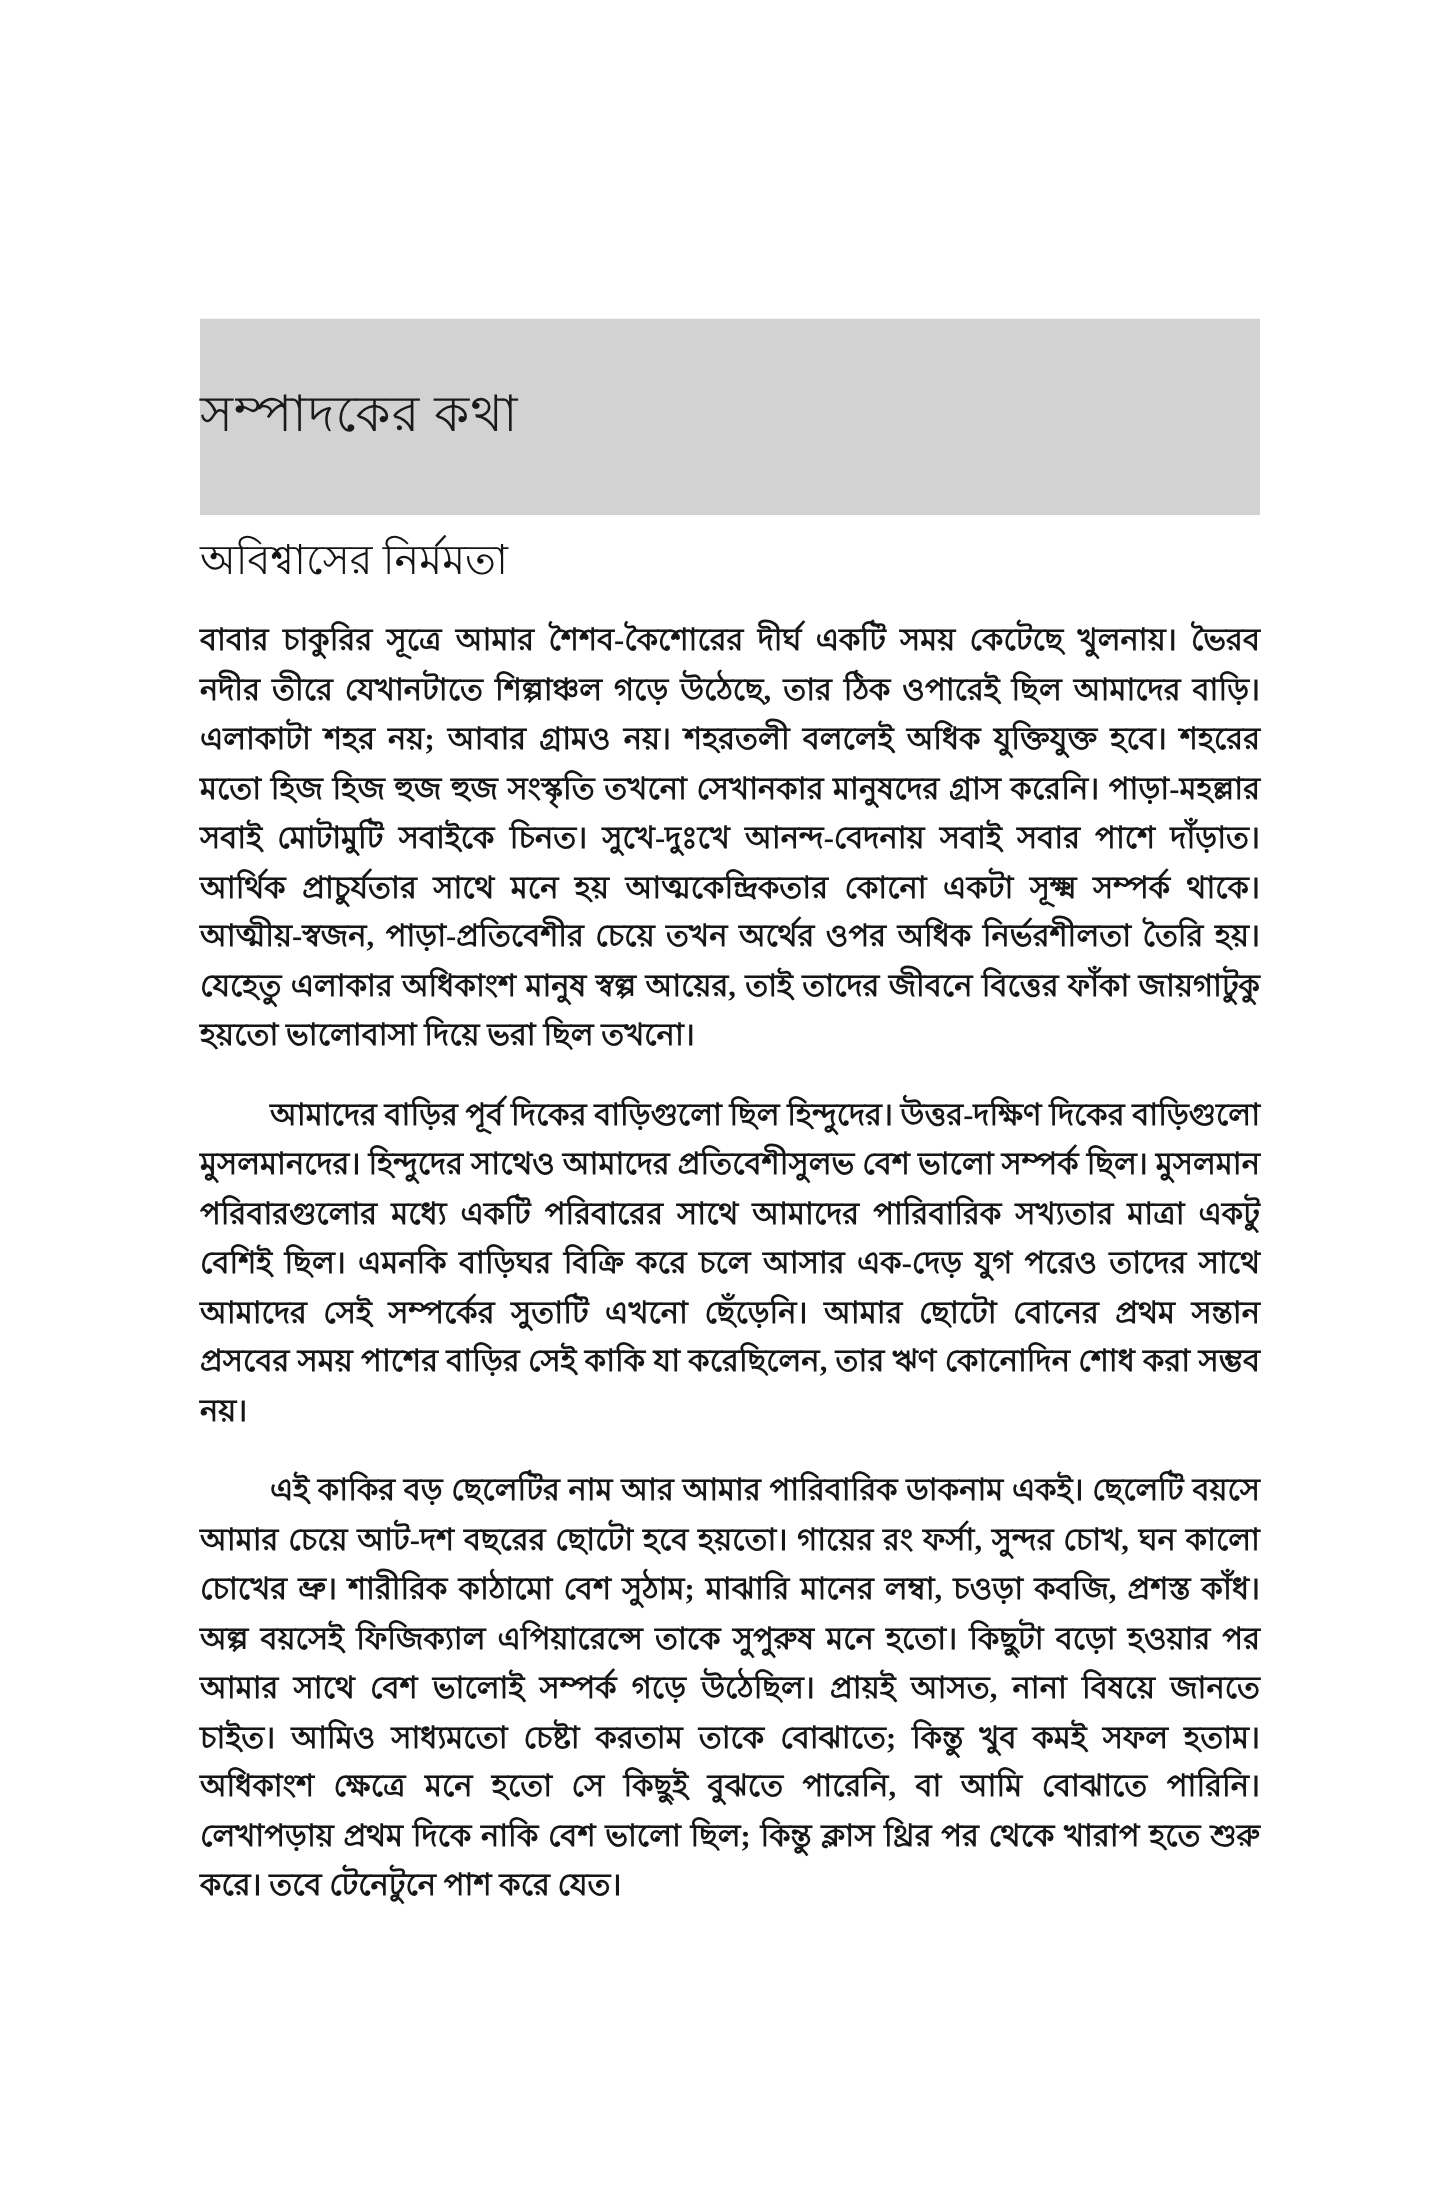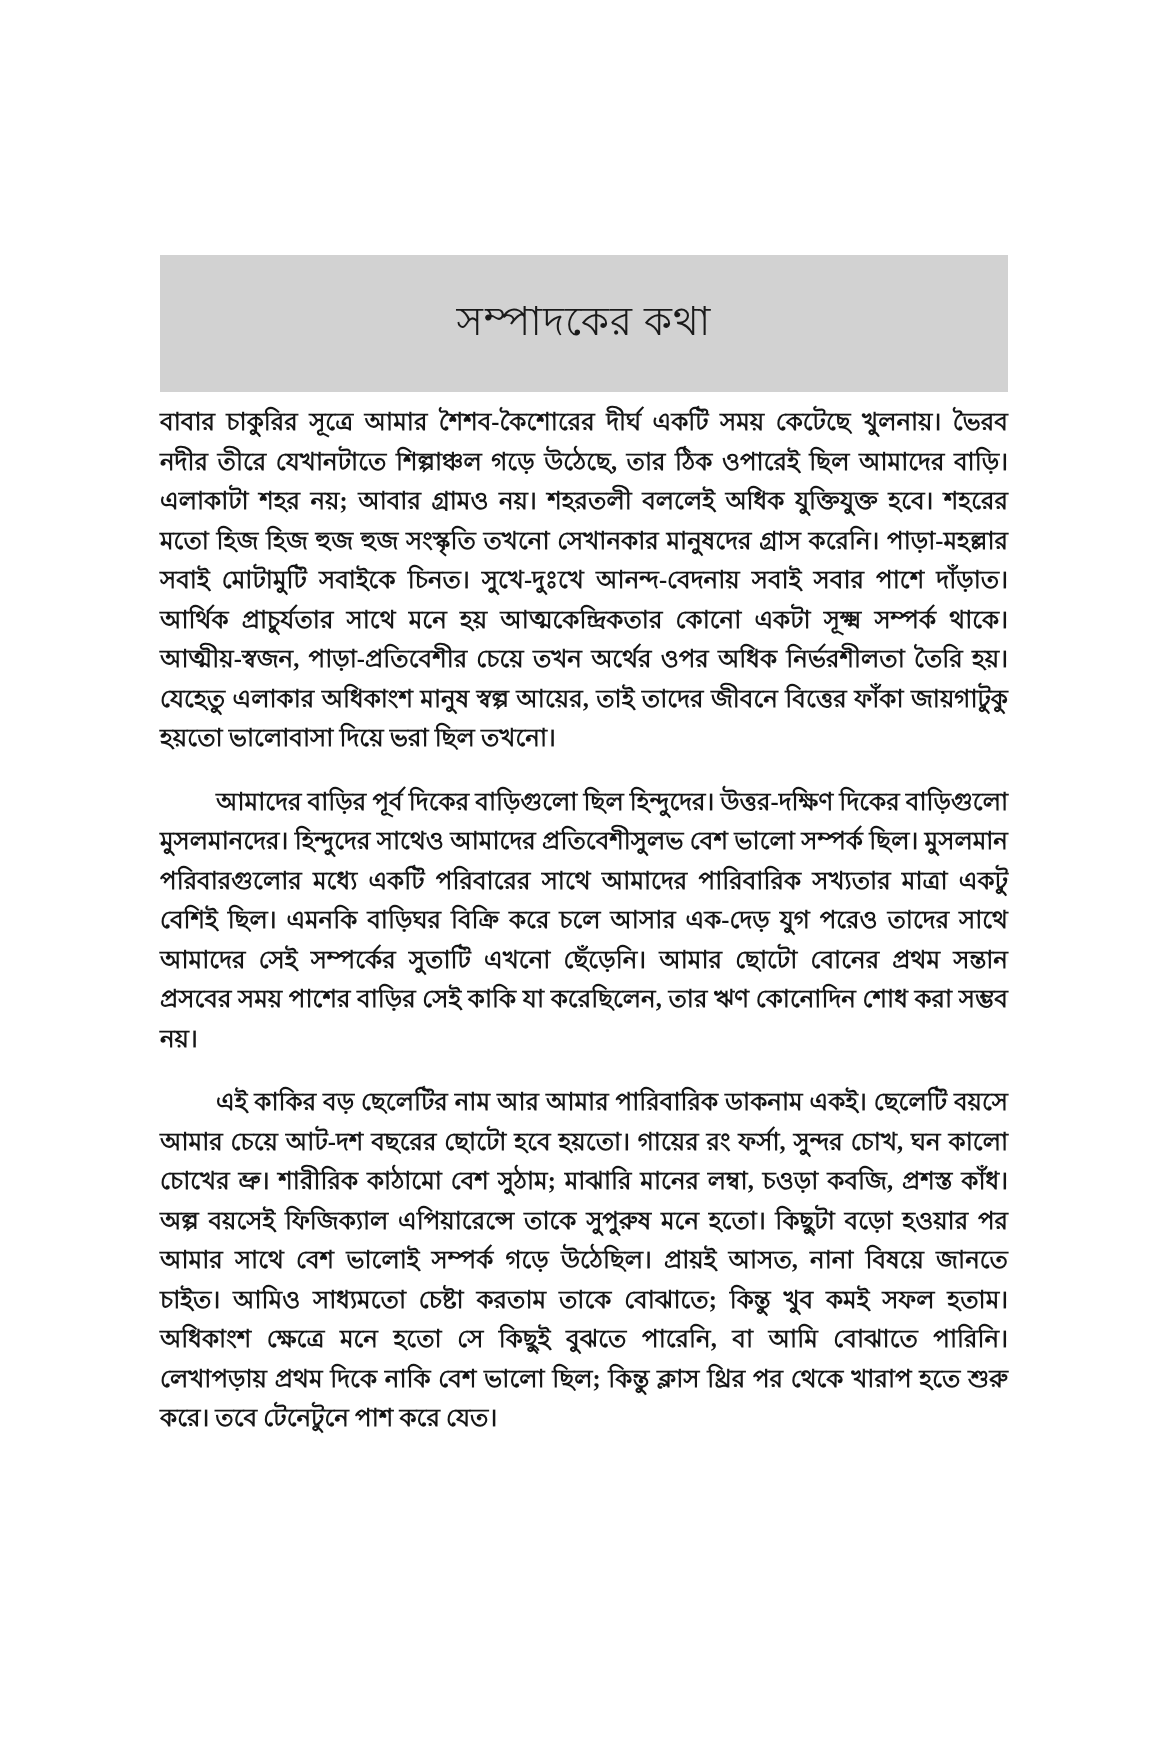--- a/index.html
+++ b/index.html
@@ -18,25 +18,24 @@
     color: #141414;
   }
   .content {
     position: absolute;
     left: 160px;
     right: 152px;
     top: 0;
   }
   .title-band {
     margin-top: 255px;
-    height: 137px;
+    height: 157px;
     background: #d2d2d2;
     display: flex;
     align-items: center;
-    justify-content: center;
   }
   .chapter-title {
     font-size: 40px;
     letter-spacing: 1px;
     color: #1a1a1a;
     white-space: nowrap;
   }
   .section-heading {
     margin-top: 16px;
     font-size: 33px;
@@ -62,20 +61,21 @@
 </head>
 <body>
 
 <div class="page">
   <div class="content">
 
     <div class="title-band">
       <div class="chapter-title">সম্পাদকের কথা</div>
     </div>
 
+    <h1 class="section-heading">অবিশ্বাসের নির্মমতা</h1>
 
     <div class="body-text">
       <p class="para">বাবার চাকুরির সূত্রে আমার শৈশব-কৈশোরের দীর্ঘ একটি সময় কেটেছে খুলনায়। ভৈরব নদীর তীরে যেখানটাতে শিল্পাঞ্চল গড়ে উঠেছে, তার ঠিক ওপারেই ছিল আমাদের বাড়ি। এলাকাটা শহর নয়; আবার গ্রামও নয়। শহরতলী বললেই অধিক যুক্তিযুক্ত হবে। শহরের মতো হিজ হিজ হুজ হুজ সংস্কৃতি তখনো সেখানকার মানুষদের গ্রাস করেনি। পাড়া-মহল্লার সবাই মোটামুটি সবাইকে চিনত। সুখে-দুঃখে আনন্দ-বেদনায় সবাই সবার পাশে দাঁড়াত। আর্থিক প্রাচুর্যতার সাথে মনে হয় আত্মকেন্দ্রিকতার কোনো একটা সূক্ষ্ম সম্পর্ক থাকে। আত্মীয়-স্বজন, পাড়া-প্রতিবেশীর চেয়ে তখন অর্থের ওপর অধিক নির্ভরশীলতা তৈরি হয়। যেহেতু এলাকার অধিকাংশ মানুষ স্বল্প আয়ের, তাই তাদের জীবনে বিত্তের ফাঁকা জায়গাটুকু হয়তো ভালোবাসা দিয়ে ভরা ছিল তখনো।</p>
 
       <p class="para indented">আমাদের বাড়ির পূর্ব দিকের বাড়িগুলো ছিল হিন্দুদের। উত্তর-দক্ষিণ দিকের বাড়িগুলো মুসলমানদের। হিন্দুদের সাথেও আমাদের প্রতিবেশীসুলভ বেশ ভালো সম্পর্ক ছিল। মুসলমান পরিবারগুলোর মধ্যে একটি পরিবারের সাথে আমাদের পারিবারিক সখ্যতার মাত্রা একটু বেশিই ছিল। এমনকি বাড়িঘর বিক্রি করে চলে আসার এক-দেড় যুগ পরেও তাদের সাথে আমাদের সেই সম্পর্কের সুতাটি এখনো ছেঁড়েনি। আমার ছোটো বোনের প্রথম সন্তান প্রসবের সময় পাশের বাড়ির সেই কাকি যা করেছিলেন, তার ঋণ কোনোদিন শোধ করা সম্ভব নয়।</p>
 
       <p class="para indented">এই কাকির বড় ছেলেটির নাম আর আমার পারিবারিক ডাকনাম একই। ছেলেটি বয়সে আমার চেয়ে আট-দশ বছরের ছোটো হবে হয়তো। গায়ের রং ফর্সা, সুন্দর চোখ, ঘন কালো চোখের ভ্রু। শারীরিক কাঠামো বেশ সুঠাম; মাঝারি মানের লম্বা, চওড়া কবজি, প্রশস্ত কাঁধ। অল্প বয়সেই ফিজিক্যাল এপিয়ারেন্সে তাকে সুপুরুষ মনে হতো। কিছুটা বড়ো হওয়ার পর আমার সাথে বেশ ভালোই সম্পর্ক গড়ে উঠেছিল। প্রায়ই আসত, নানা বিষয়ে জানতে চাইত। আমিও সাধ্যমতো চেষ্টা করতাম তাকে বোঝাতে; কিন্তু খুব কমই সফল হতাম। অধিকাংশ ক্ষেত্রে মনে হতো সে কিছুই বুঝতে পারেনি, বা আমি বোঝাতে পারিনি। লেখাপড়ায় প্রথম দিকে নাকি বেশ ভালো ছিল; কিন্তু ক্লাস থ্রির পর থেকে খারাপ হতে শুরু করে। তবে টেনেটুনে পাশ করে যেত।</p>
     </div>
 
   </div>

